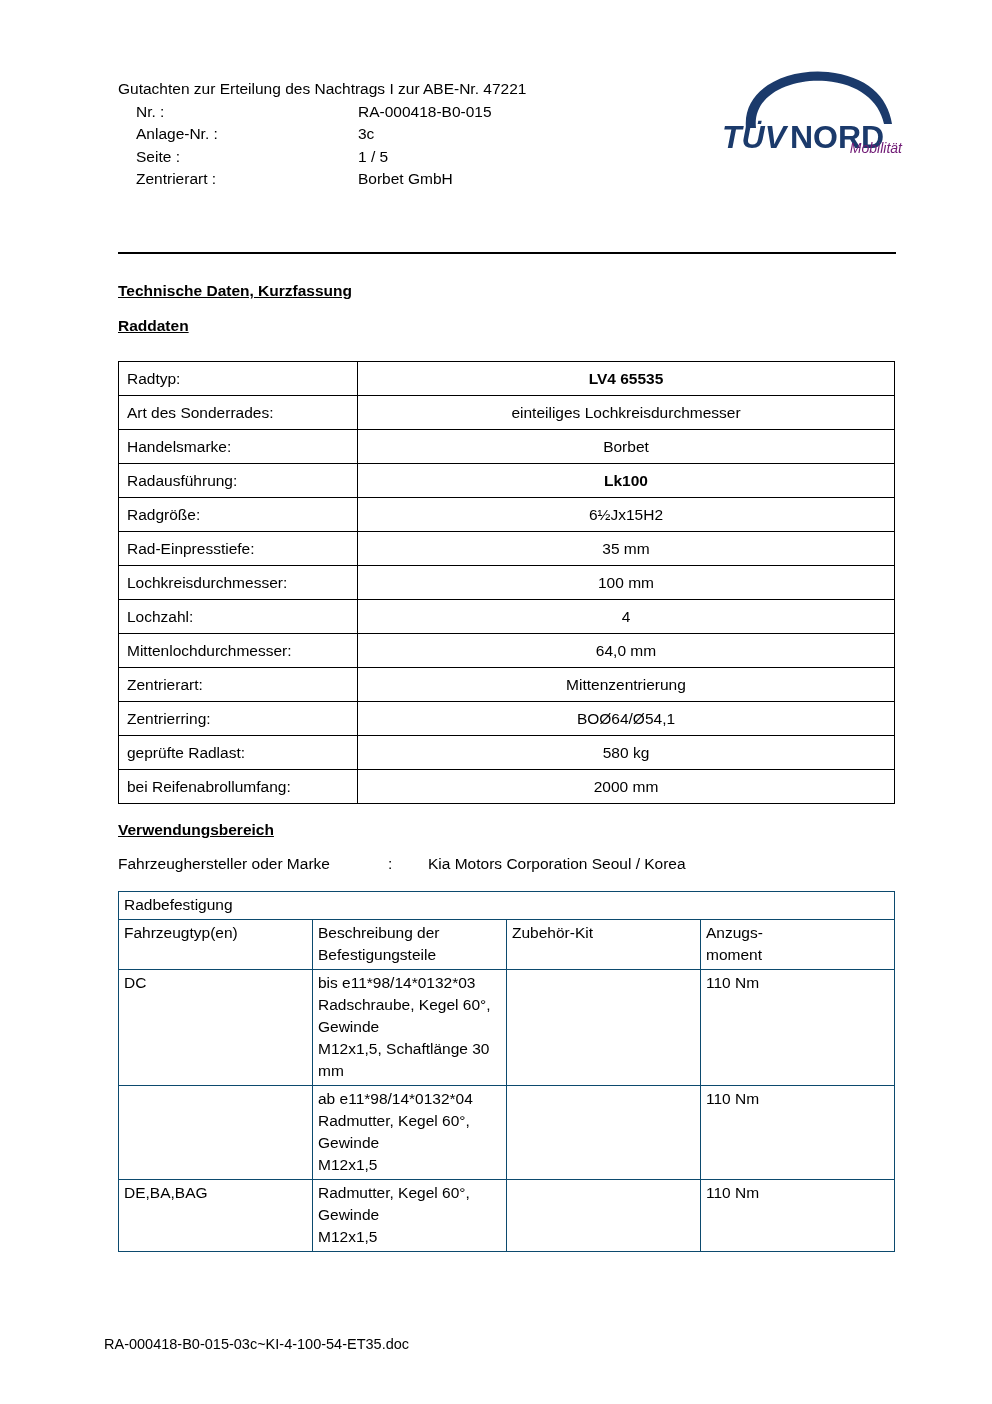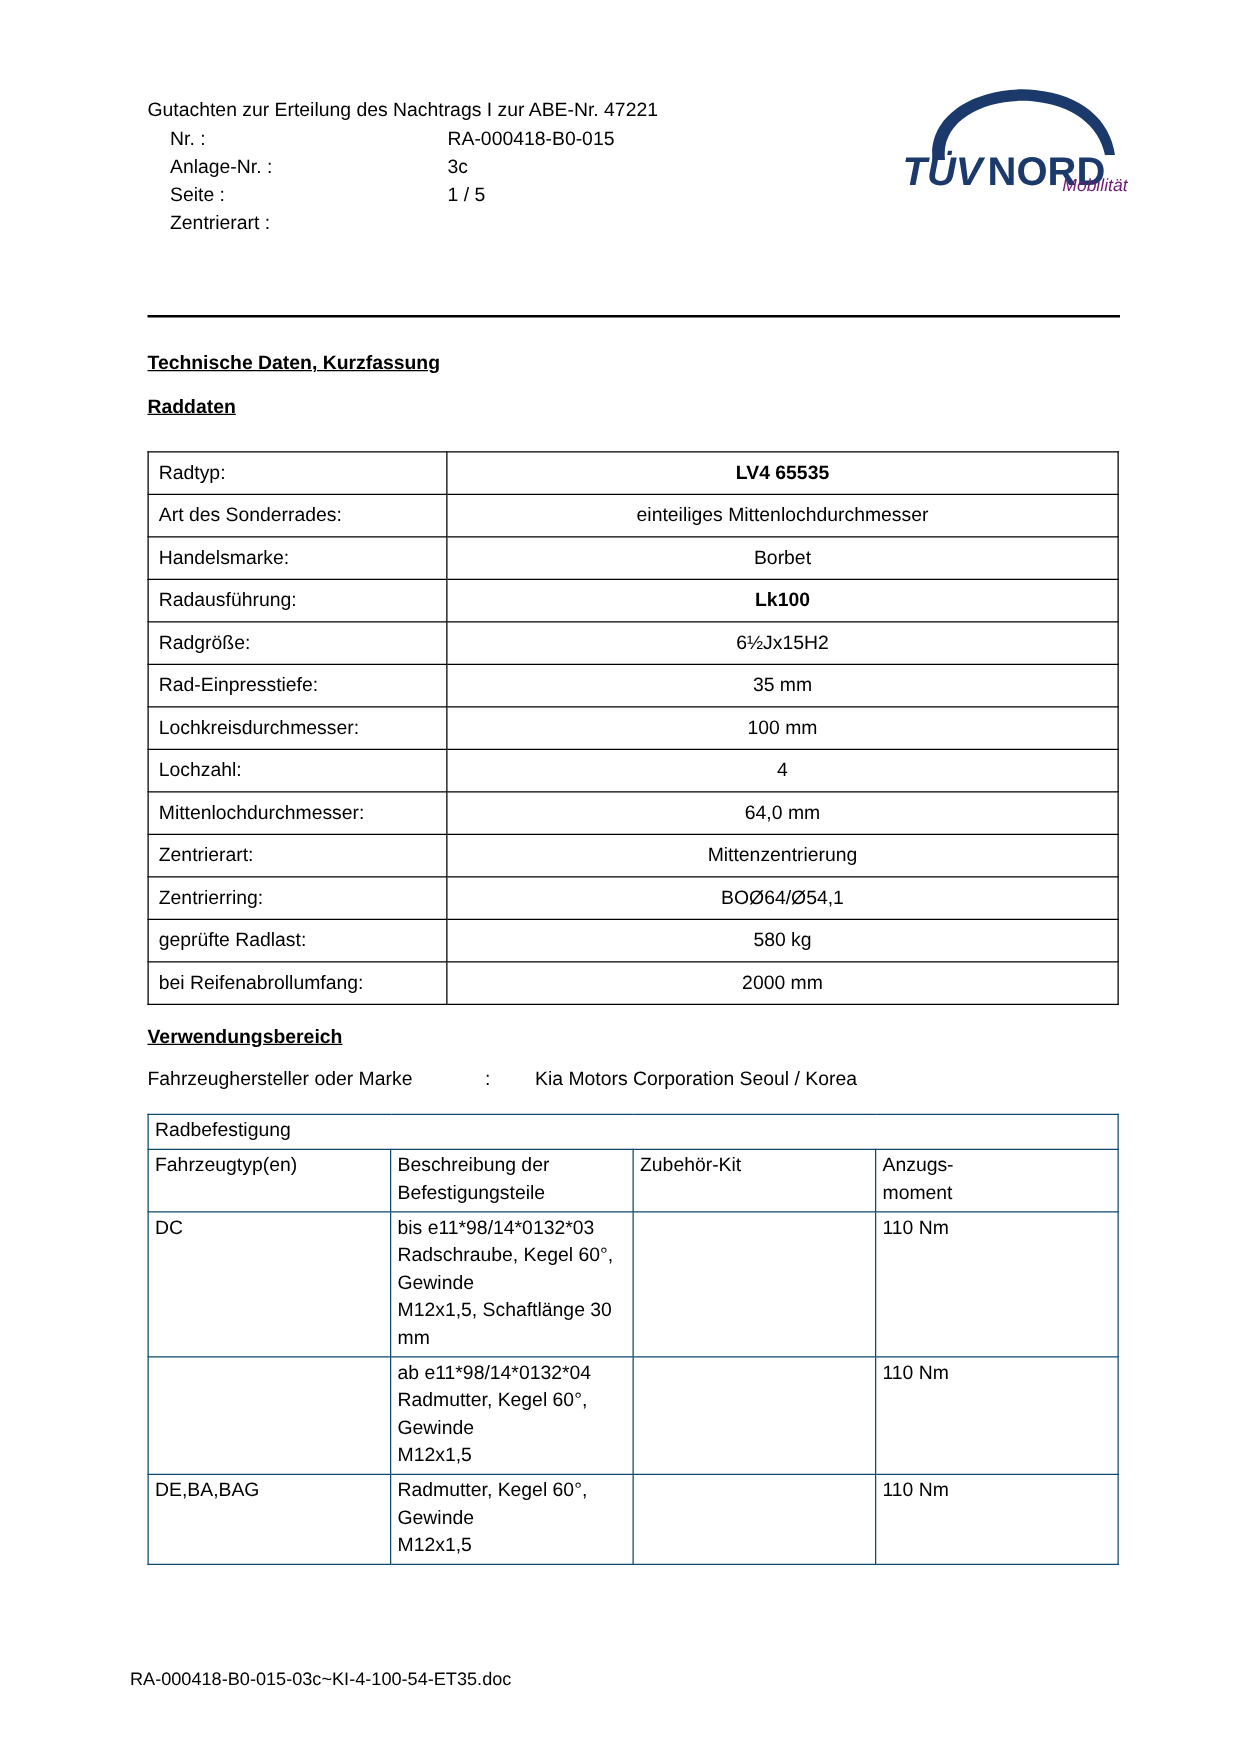--- a/index.html
+++ b/index.html
@@ -172,20 +172,21 @@
       <div class="hdr-row">
         <div class="hdr-label">Anlage-Nr. :</div>
         <div class="hdr-value">3c</div>
       </div>
       <div class="hdr-row">
         <div class="hdr-label">Seite :</div>
         <div class="hdr-value">1 / 5</div>
       </div>
       <div class="hdr-row">
         <div class="hdr-label">Zentrierart :</div>
+        <div class="hdr-value">Borbet GmbH</div>
       </div>
     </div>
 
     <div class="logo">
       <svg width="190" height="110" viewBox="0 0 190 110" xmlns="http://www.w3.org/2000/svg">
         <path d="M30 62 C 26 22, 72 2, 112 6 C 150 10, 172 30, 176 58 L168 58 C 163 34, 142 18, 110 15 C 76 12, 36 28, 40 62 Z" fill="#1b3a6b"></path>
         <text x="6" y="82" font-family="Liberation Sans, sans-serif" font-size="32" font-weight="bold" font-style="italic" fill="#1b3a6b">TÜV</text>
         <text x="74" y="82" font-family="Liberation Sans, sans-serif" font-size="32" font-weight="bold" fill="#1b3a6b">NORD</text>
       </svg>
       <div class="logo-mob">Mobilität</div>
@@ -198,21 +199,21 @@
   <h3 class="subsection">Raddaten</h3>
 
   <table class="wheel">
     <tbody>
       <tr>
         <td class="k">Radtyp:</td>
         <td class="v bold">LV4 65535</td>
       </tr>
       <tr>
         <td class="k">Art des Sonderrades:</td>
-        <td class="v">einteiliges Mittenlochdurchmesser</td>
+        <td class="v">einteiliges Lochkreisdurchmesser</td>
       </tr>
       <tr>
         <td class="k">Handelsmarke:</td>
         <td class="v">Borbet</td>
       </tr>
       <tr>
         <td class="k">Radausführung:</td>
         <td class="v bold">Lk100</td>
       </tr>
       <tr>

